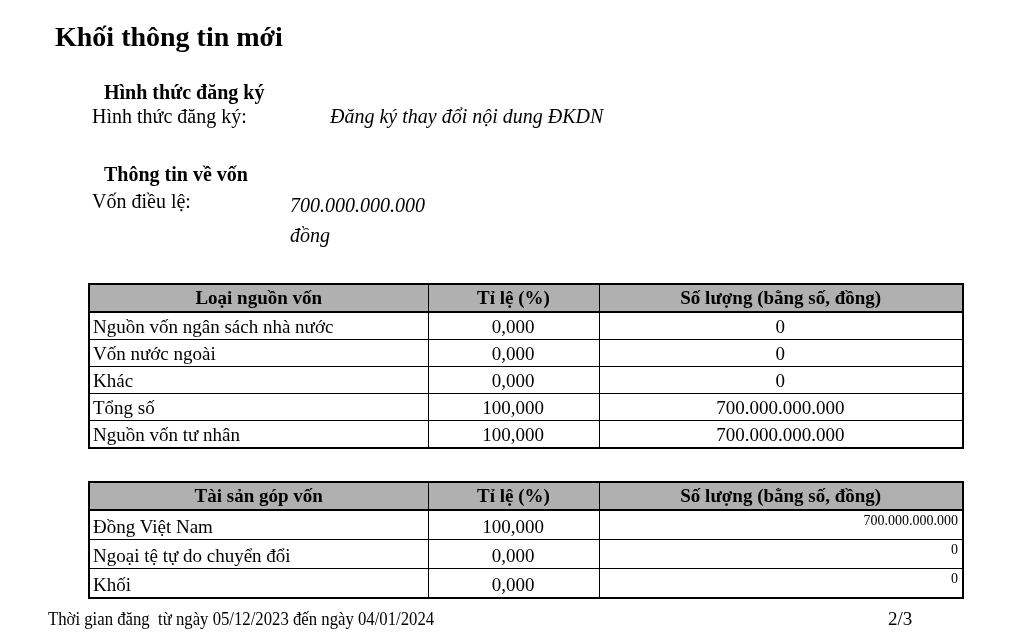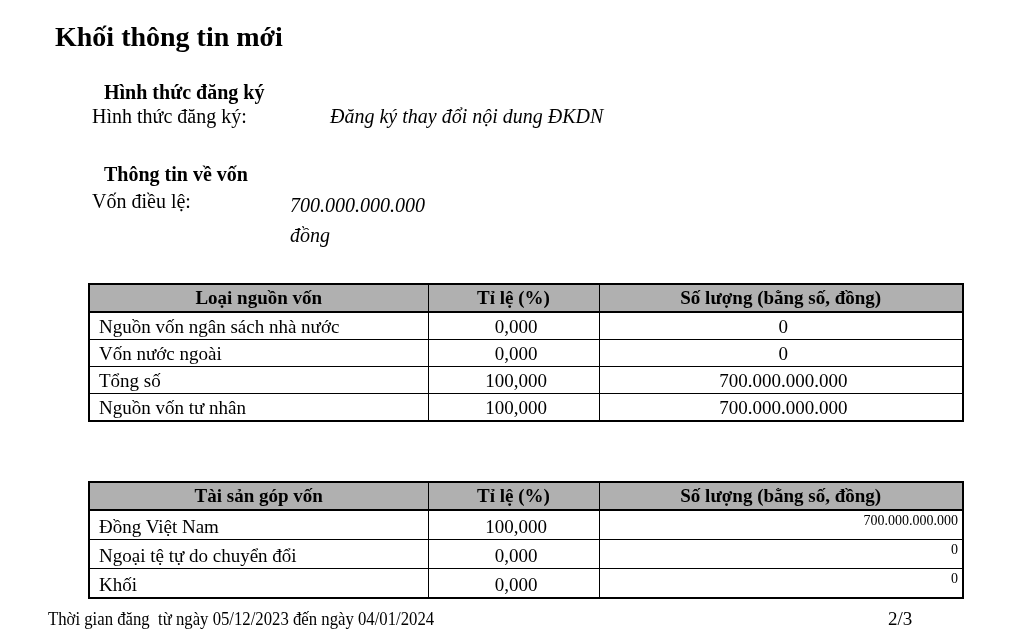--- a/index.html
+++ b/index.html
@@ -47,21 +47,21 @@
     border-bottom-width: 2px;
     font-size: 19px; font-weight: bold;
     text-align: center;
     height: 26px;
     padding: 0 4px;
   }
   table.doc-table td {
     border: 1px solid var(--border, #000);
     font-size: 19px;
     height: 25px;
-    padding: 0 4px 1px 9px;
+    padding: 0 4px 1px 3px;
     vertical-align: bottom;
     line-height: 1.1;
     overflow: hidden;
     white-space: nowrap;
   }
   table.doc-table td.num { text-align: center; }
   table.doc-table td.small-val {
     font-size: 14px;
     vertical-align: top;
     padding-top: 2px;
@@ -118,20 +118,25 @@
       <td>Nguồn vốn ngân sách nhà nước</td>
       <td class="num">0,000</td>
       <td class="num">0</td>
     </tr>
     <tr>
       <td>Vốn nước ngoài</td>
       <td class="num">0,000</td>
       <td class="num">0</td>
     </tr>
     <tr>
+      <td>Khác</td>
+      <td class="num">0,000</td>
+      <td class="num">0</td>
+    </tr>
+    <tr>
       <td>Tổng số</td>
       <td class="num">100,000</td>
       <td class="num">700.000.000.000</td>
     </tr>
     <tr>
       <td>Nguồn vốn tư nhân</td>
       <td class="num">100,000</td>
       <td class="num">700.000.000.000</td>
     </tr>
   </tbody>

